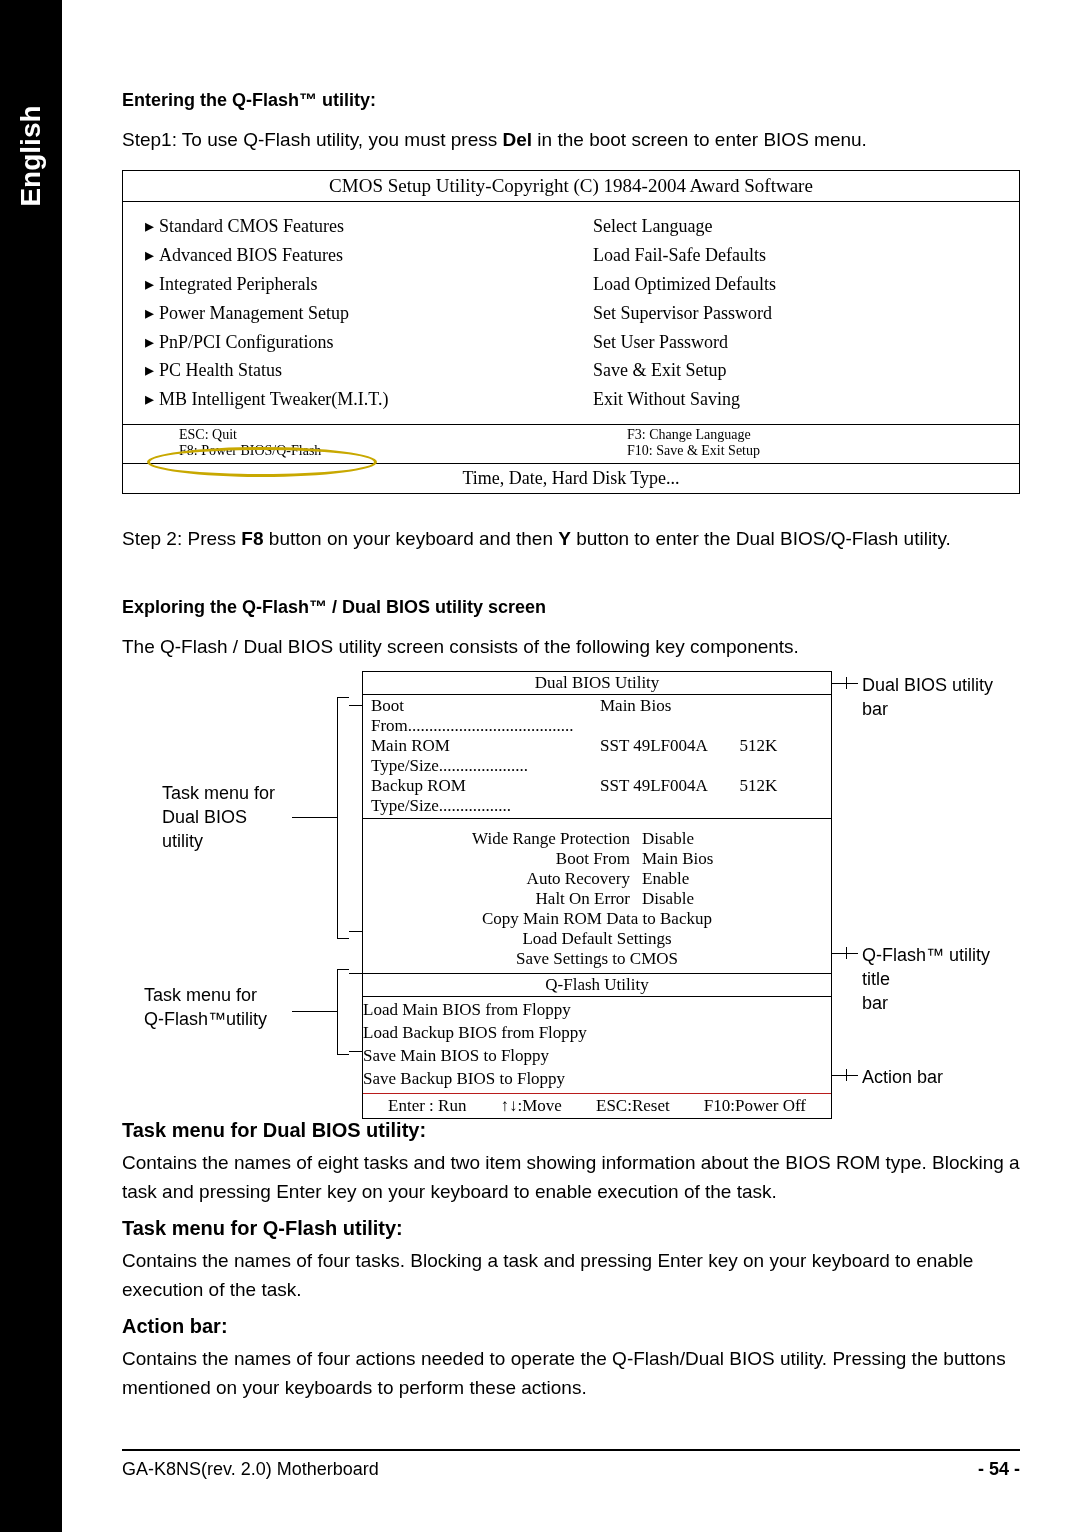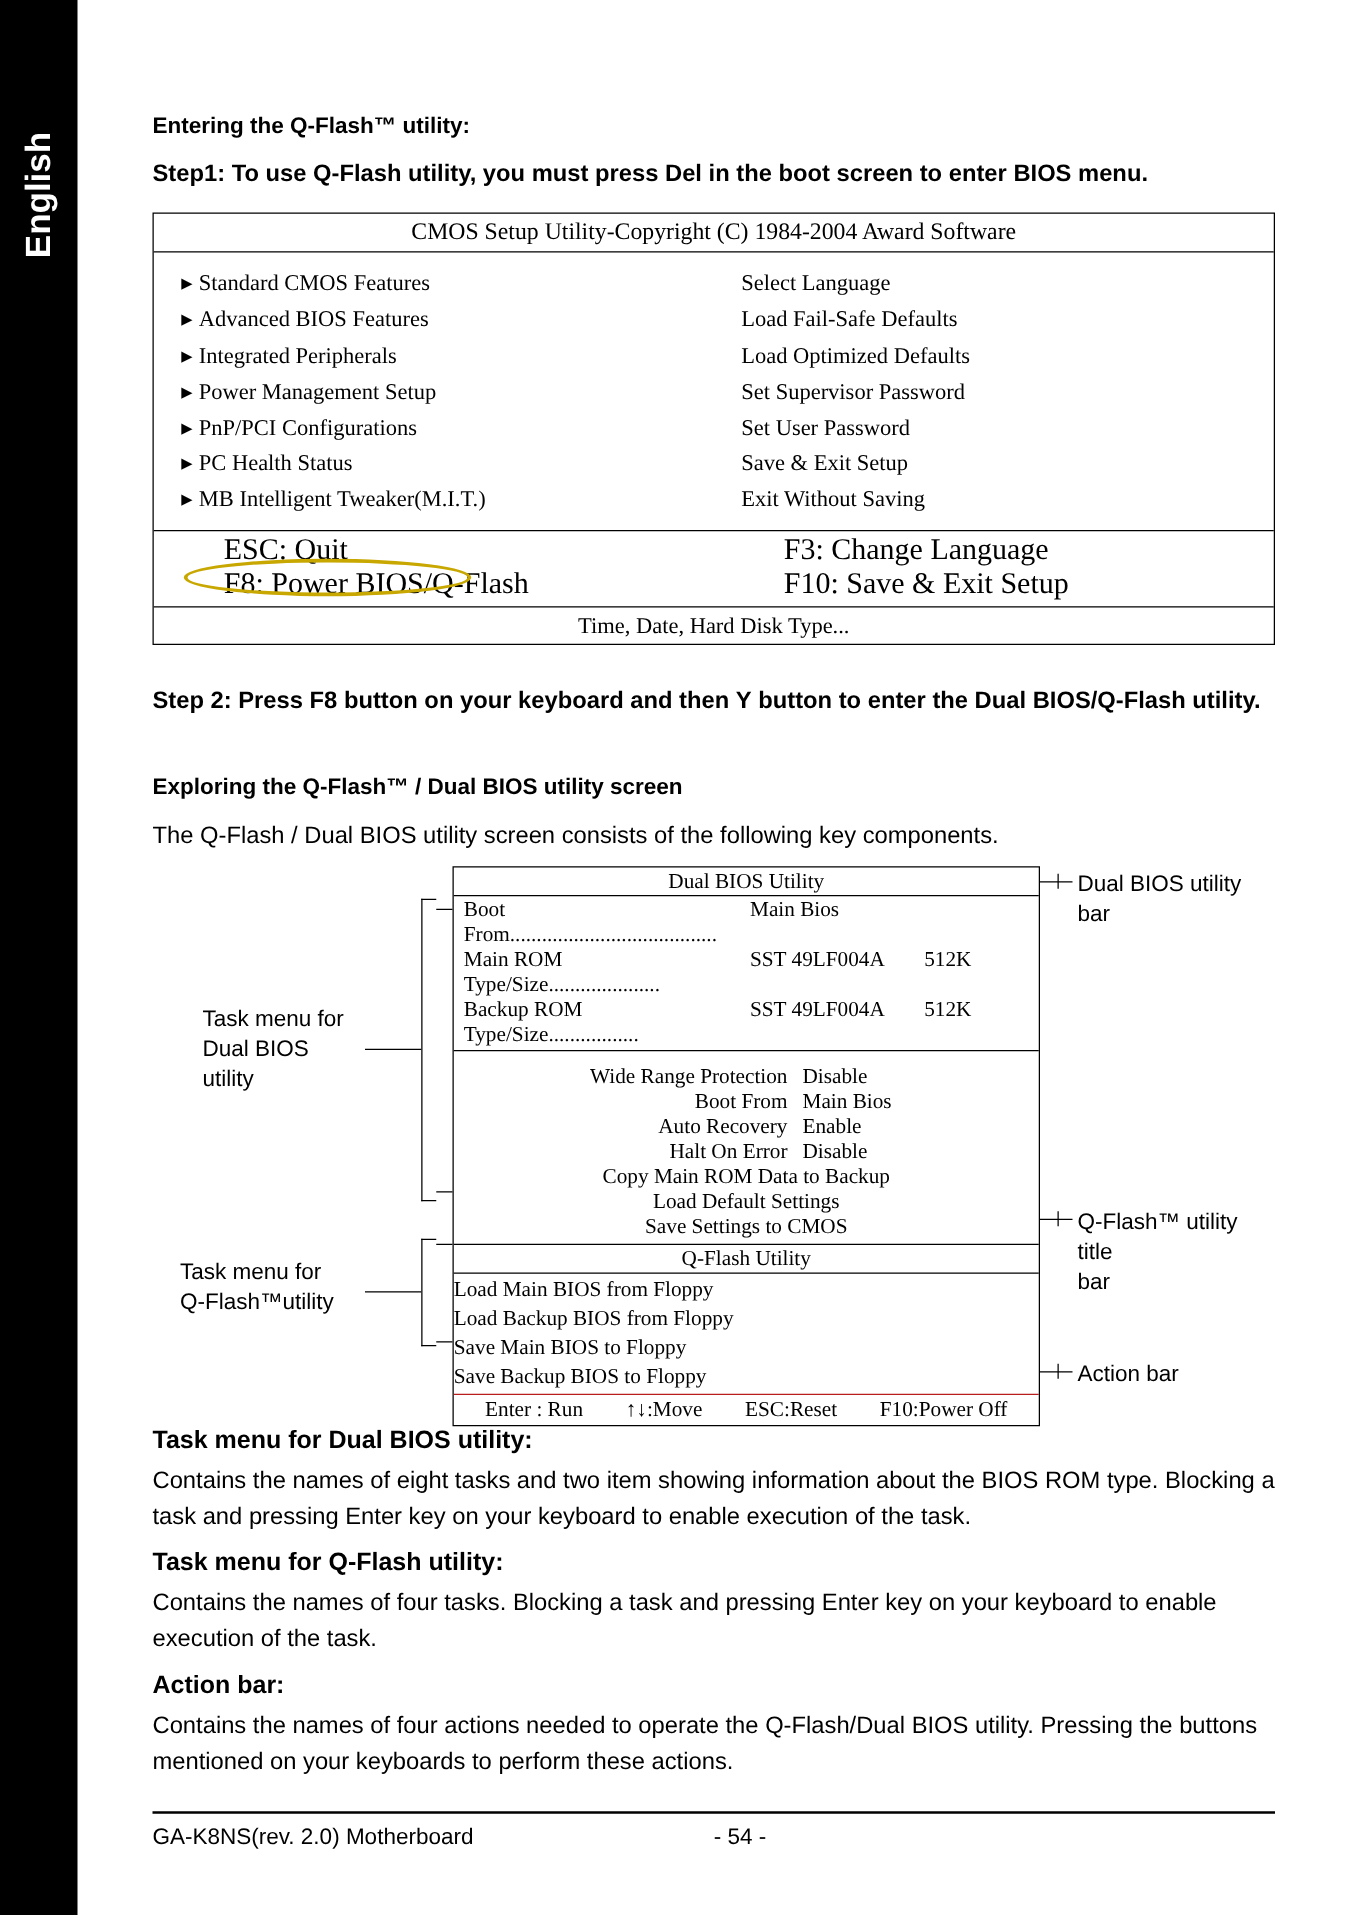--- a/index.html
+++ b/index.html
@@ -38,21 +38,21 @@
   }
   .h {
     font-size: 18px;
     font-weight: bold;
     margin-bottom: 14px;
   }
   .body-text {
     font-size: 19px;
     line-height: 1.55;
   }
-  .step-line { margin-bottom: 16px; font-weight: bold; }
+  .step-line { margin-bottom: 16px; }
   .bios-box {
     border: 1px solid #000;
     margin: 6px 0 30px 0;
   }
   .bios-title {
     text-align: center;
     font-family: "Times New Roman", serif;
     font-size: 19px;
     padding: 4px 0;
     border-bottom: 1px solid #000;
@@ -70,21 +70,21 @@
   }
   .bios-col .row { display: flex; align-items: center; }
   .tri {
     width: 14px;
     display: inline-block;
   }
   .bios-footer1 {
     display: flex;
     border-bottom: 1px solid #000;
     font-family: "Times New Roman", serif;
-    font-size: 24px;
+    font-size: 14px;
   }
   .bios-footer1 > div { width: 50%; padding: 2px 22px 4px 56px; }
   .bios-footer1 .left { position: relative; }
   .oval {
     position: absolute;
     border: 3px solid #c8a800;
     border-radius: 50%;
     left: 24px;
     top: 22px;
     width: 230px;
@@ -176,21 +176,21 @@
     position: absolute;
     bottom: 52px;
     left: 60px;
     right: 60px;
     border-top: 2px solid #000;
     padding-top: 8px;
     font-size: 18px;
     display: flex;
   }
   .page-footer .a { width: 50%; }
-  .page-footer .b { width: 50%; text-align: left; }
+  .page-footer .b { width: 50%; text-align: right; font-weight: bold; }
 </style>
 </head>
 <body>
 
 <div class="side-tab">
   <div class="side-tab-label">English</div>
 </div>
 
 <div class="page">
 

